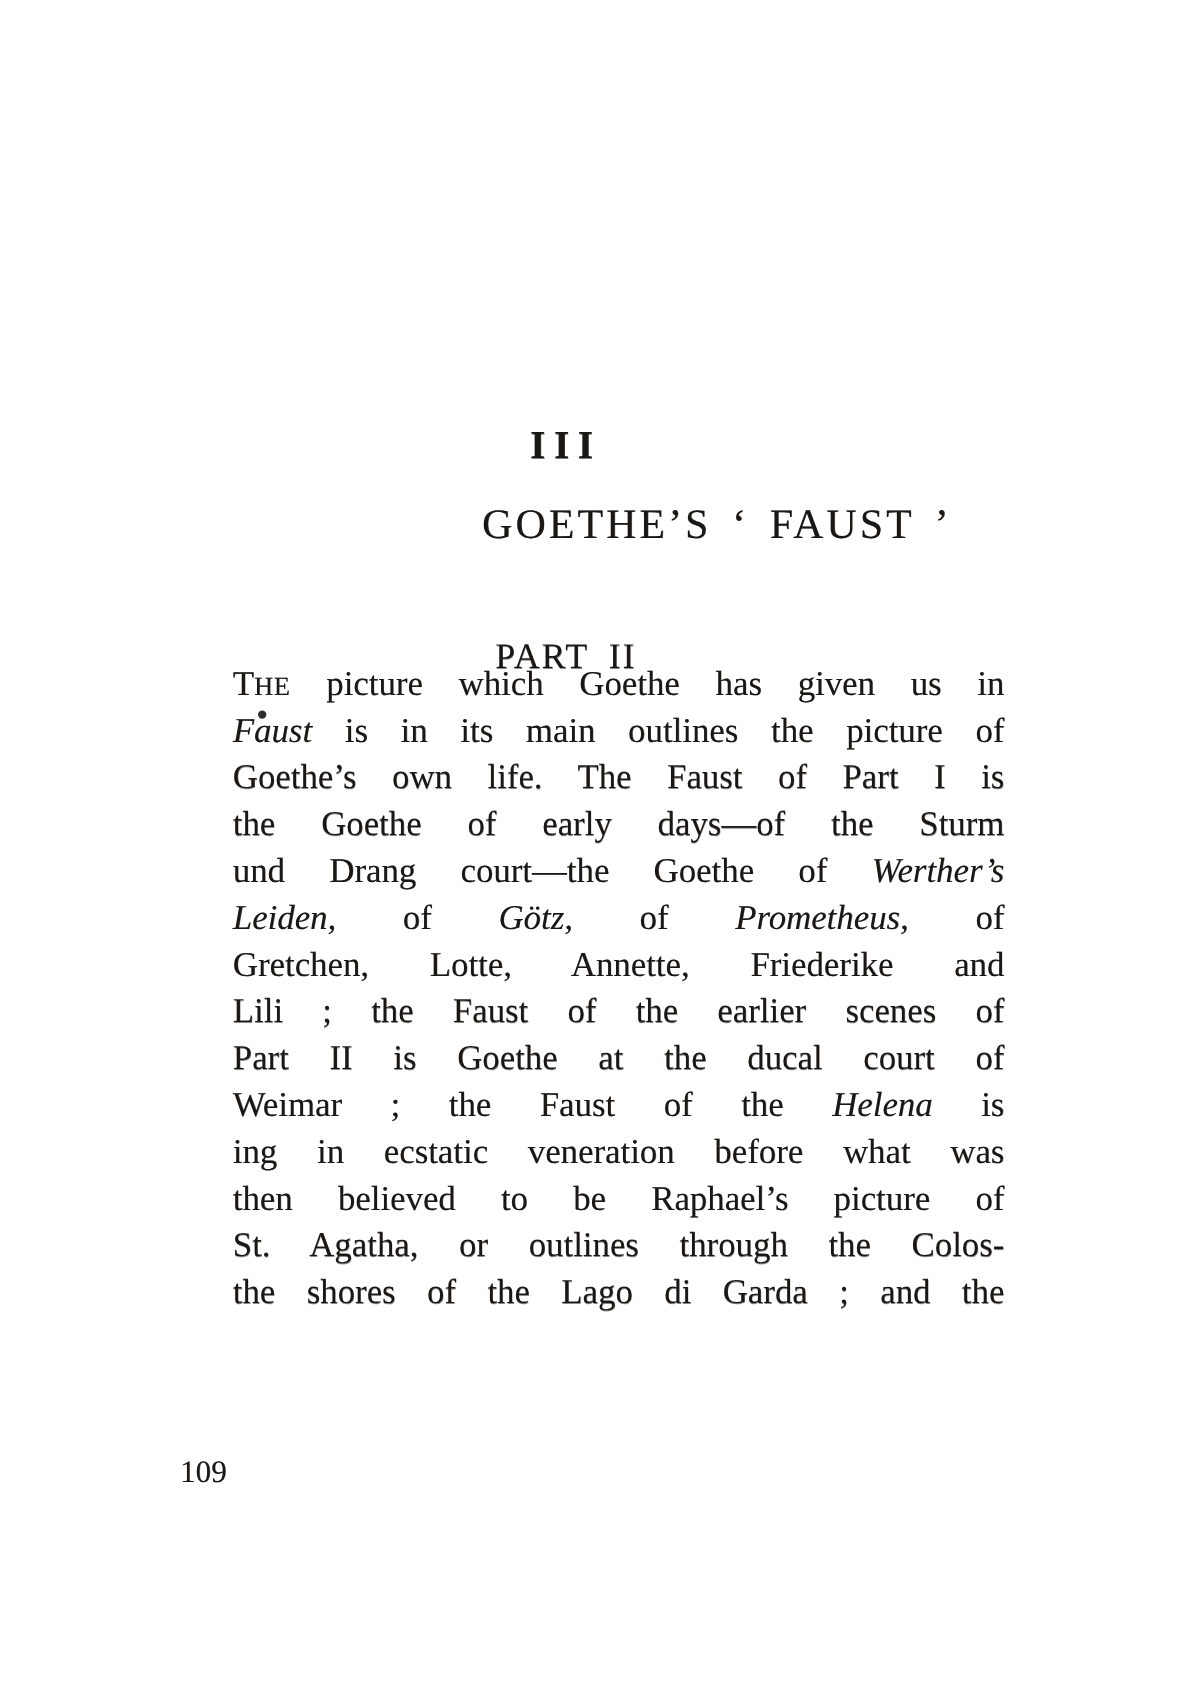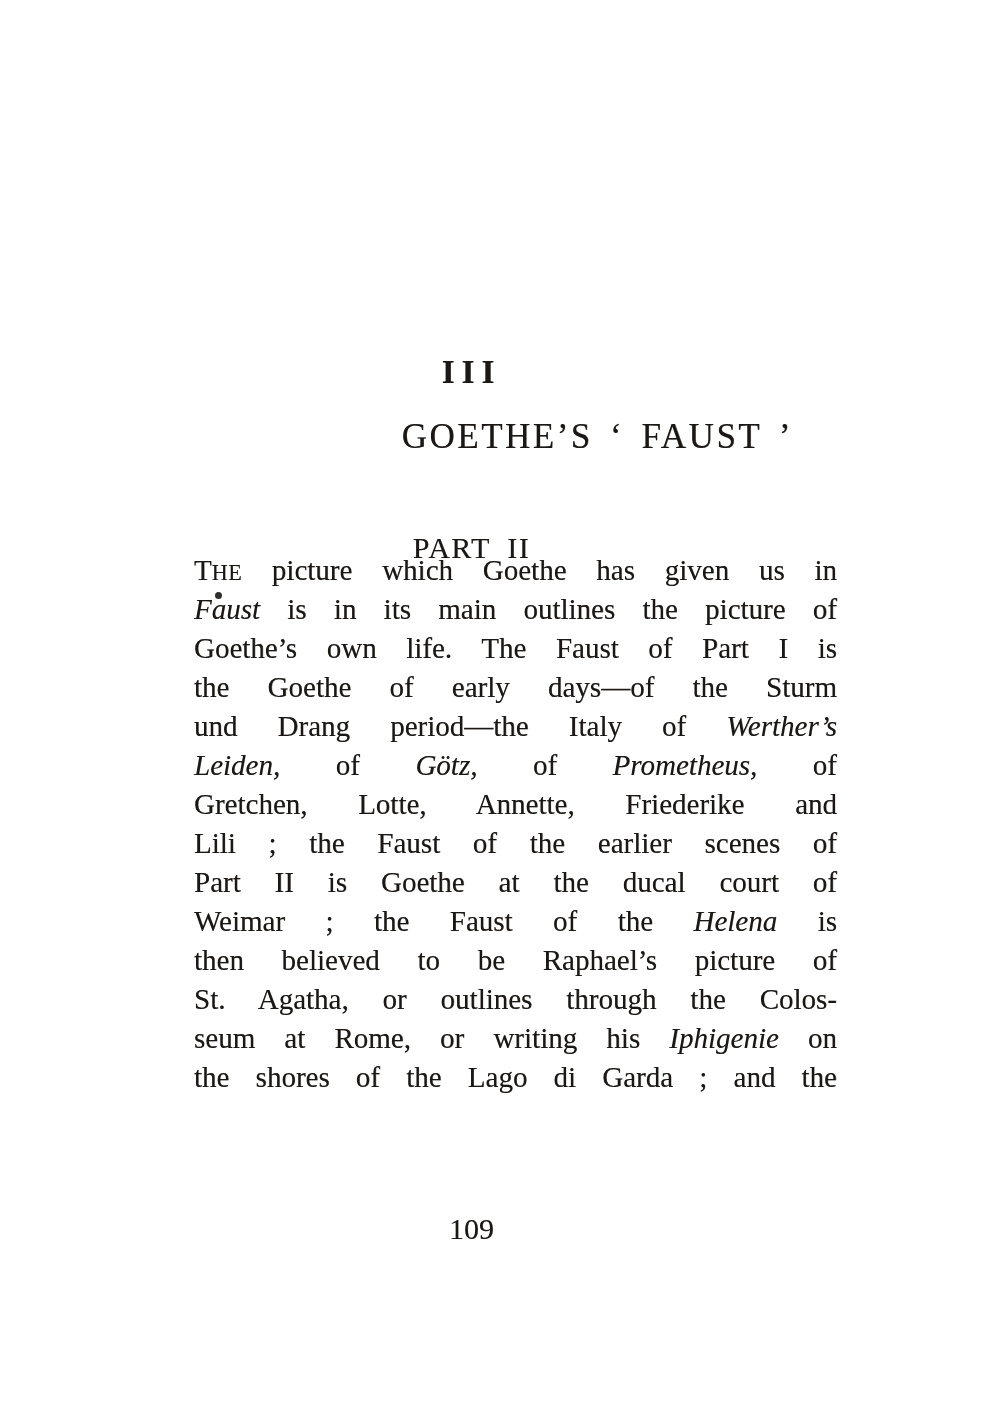--- a/index.html
+++ b/index.html
@@ -59,22 +59,22 @@
     text-align-last:justify;
     white-space:normal;
     height:39px;
     overflow:visible;
   }
   .it{font-style:italic;}
   .sc{font-size:0.76em;letter-spacing:0.5px;}
   .page-number{
     position:absolute;
     top:1212px; left:150px; width:643px;
-    text-align:center;
-    font-size:30px;
+    text-align:left;
+    font-size:26px;
     text-shadow:0.3px 0.3px 0 rgba(26,23,20,0.5);
   }
   .ink-spot{
     position:absolute;
     left:215px; top:592px;
     width:7px; height:7px;
     border-radius:50%;
     background:var(--ink);
     opacity:0.9;
   }
@@ -87,28 +87,28 @@
 
   <div class="chapter-title">GOETHE’S ‘ FAUST ’</div>
 
   <div class="part-heading">PART II</div>
 
   <div class="body-text">
       <div class="line"><span>T</span><span class="sc">HE</span><span> picture which Goethe has given us in</span></div>
       <div class="line"><span class="it">Faust</span><span> is in its main outlines the picture of</span></div>
       <div class="line"><span>Goethe’s own life. The Faust of Part I is</span></div>
       <div class="line"><span>the Goethe of early days—of the Sturm</span></div>
-      <div class="line"><span>und Drang period—the Italy of </span><span class="it">Werther’s</span></div>
+      <div class="line"><span>und Drang court—the Goethe of </span><span class="it">Werther’s</span></div>
       <div class="line"><span class="it">Leiden,</span><span> of </span><span class="it">Götz,</span><span> of </span><span class="it">Prometheus,</span><span> of</span></div>
       <div class="line"><span>Gretchen, Lotte, Annette, Friederike and</span></div>
       <div class="line"><span>Lili ; the Faust of the earlier scenes of</span></div>
       <div class="line"><span>Part II is Goethe at the ducal court of</span></div>
       <div class="line"><span>Weimar ; the Faust of the </span><span class="it">Helena</span><span> is</span></div>
+      <div class="line"><span>ing in ecstatic veneration before what was</span></div>
       <div class="line"><span>then believed to be Raphael’s picture of</span></div>
       <div class="line"><span>St. Agatha, or outlines through the Colos-</span></div>
-      <div class="line"><span>seum at Rome, or writing his </span><span class="it">Iphigenie</span><span> on</span></div>
       <div class="line"><span>the shores of the Lago di Garda ; and the</span></div>
     </div>
 
   <div class="ink-spot"></div>
 
   <div class="page-number">109</div>
 </div>
 
 </body></html>

